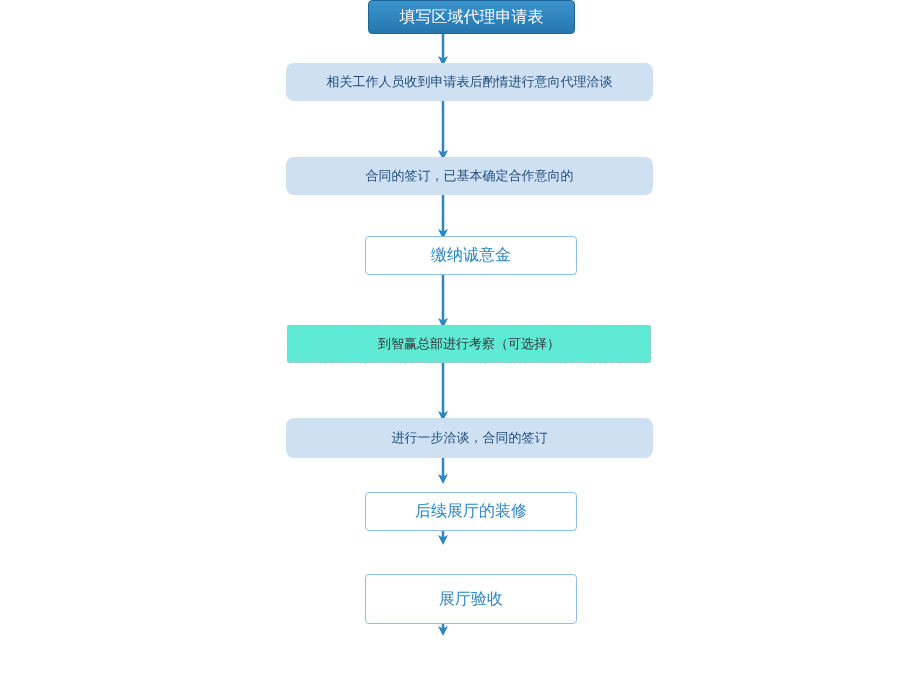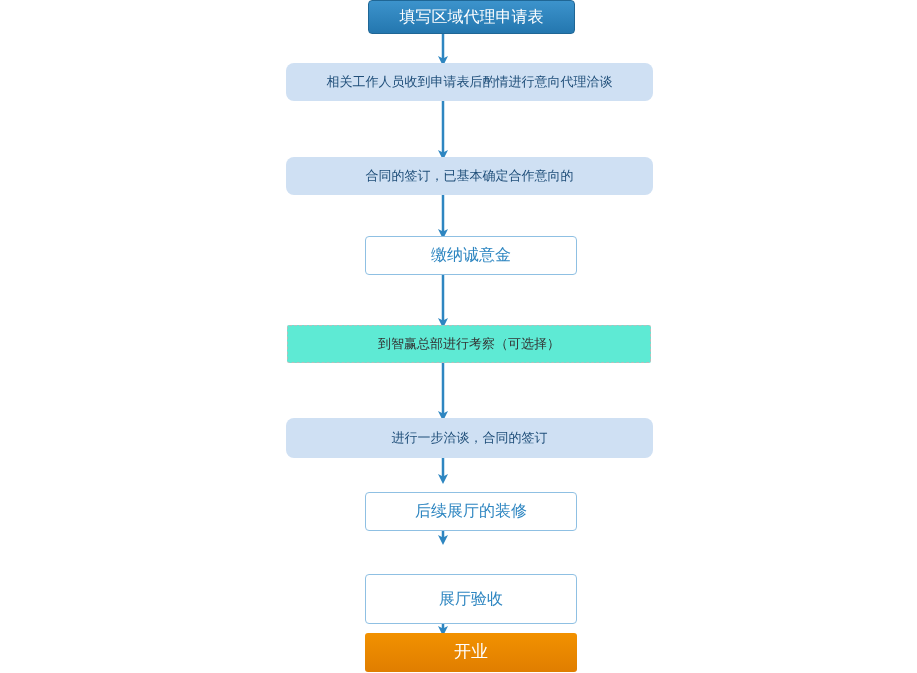--- a/index.html
+++ b/index.html
@@ -102,14 +102,13 @@
       </g>
   </svg>
 <div class="node filled-blue" style="left: 340px; top: 0px; width: 207px; height: 34px;">填写区域代理申请表</div>
     <div class="node light" style="left: 258px; top: 63px; width: 367px; height: 38px;">相关工作人员收到申请表后酌情进行意向代理洽谈</div>
     <div class="node light" style="left: 258px; top: 157px; width: 367px; height: 38px;">合同的签订，已基本确定合作意向的</div>
     <div class="node outline" style="left: 337px; top: 236px; width: 212px; height: 39px;">缴纳诚意金</div>
     <div class="node dashed" style="left: 259px; top: 325px; width: 364px; height: 38px;">到智赢总部进行考察（可选择）</div>
     <div class="node light" style="left: 258px; top: 418px; width: 367px; height: 40px;">进行一步洽谈，合同的签订</div>
     <div class="node outline" style="left: 337px; top: 492px; width: 212px; height: 39px;">后续展厅的装修</div>
     <div class="node outline" style="left: 337px; top: 574px; width: 212px; height: 50px;">展厅验收</div>
-    <div class="node orange" style="left: 337px; top: 633px; width: 212px; height: 39px;">开业</div>
   </div>
 
 </body></html>

